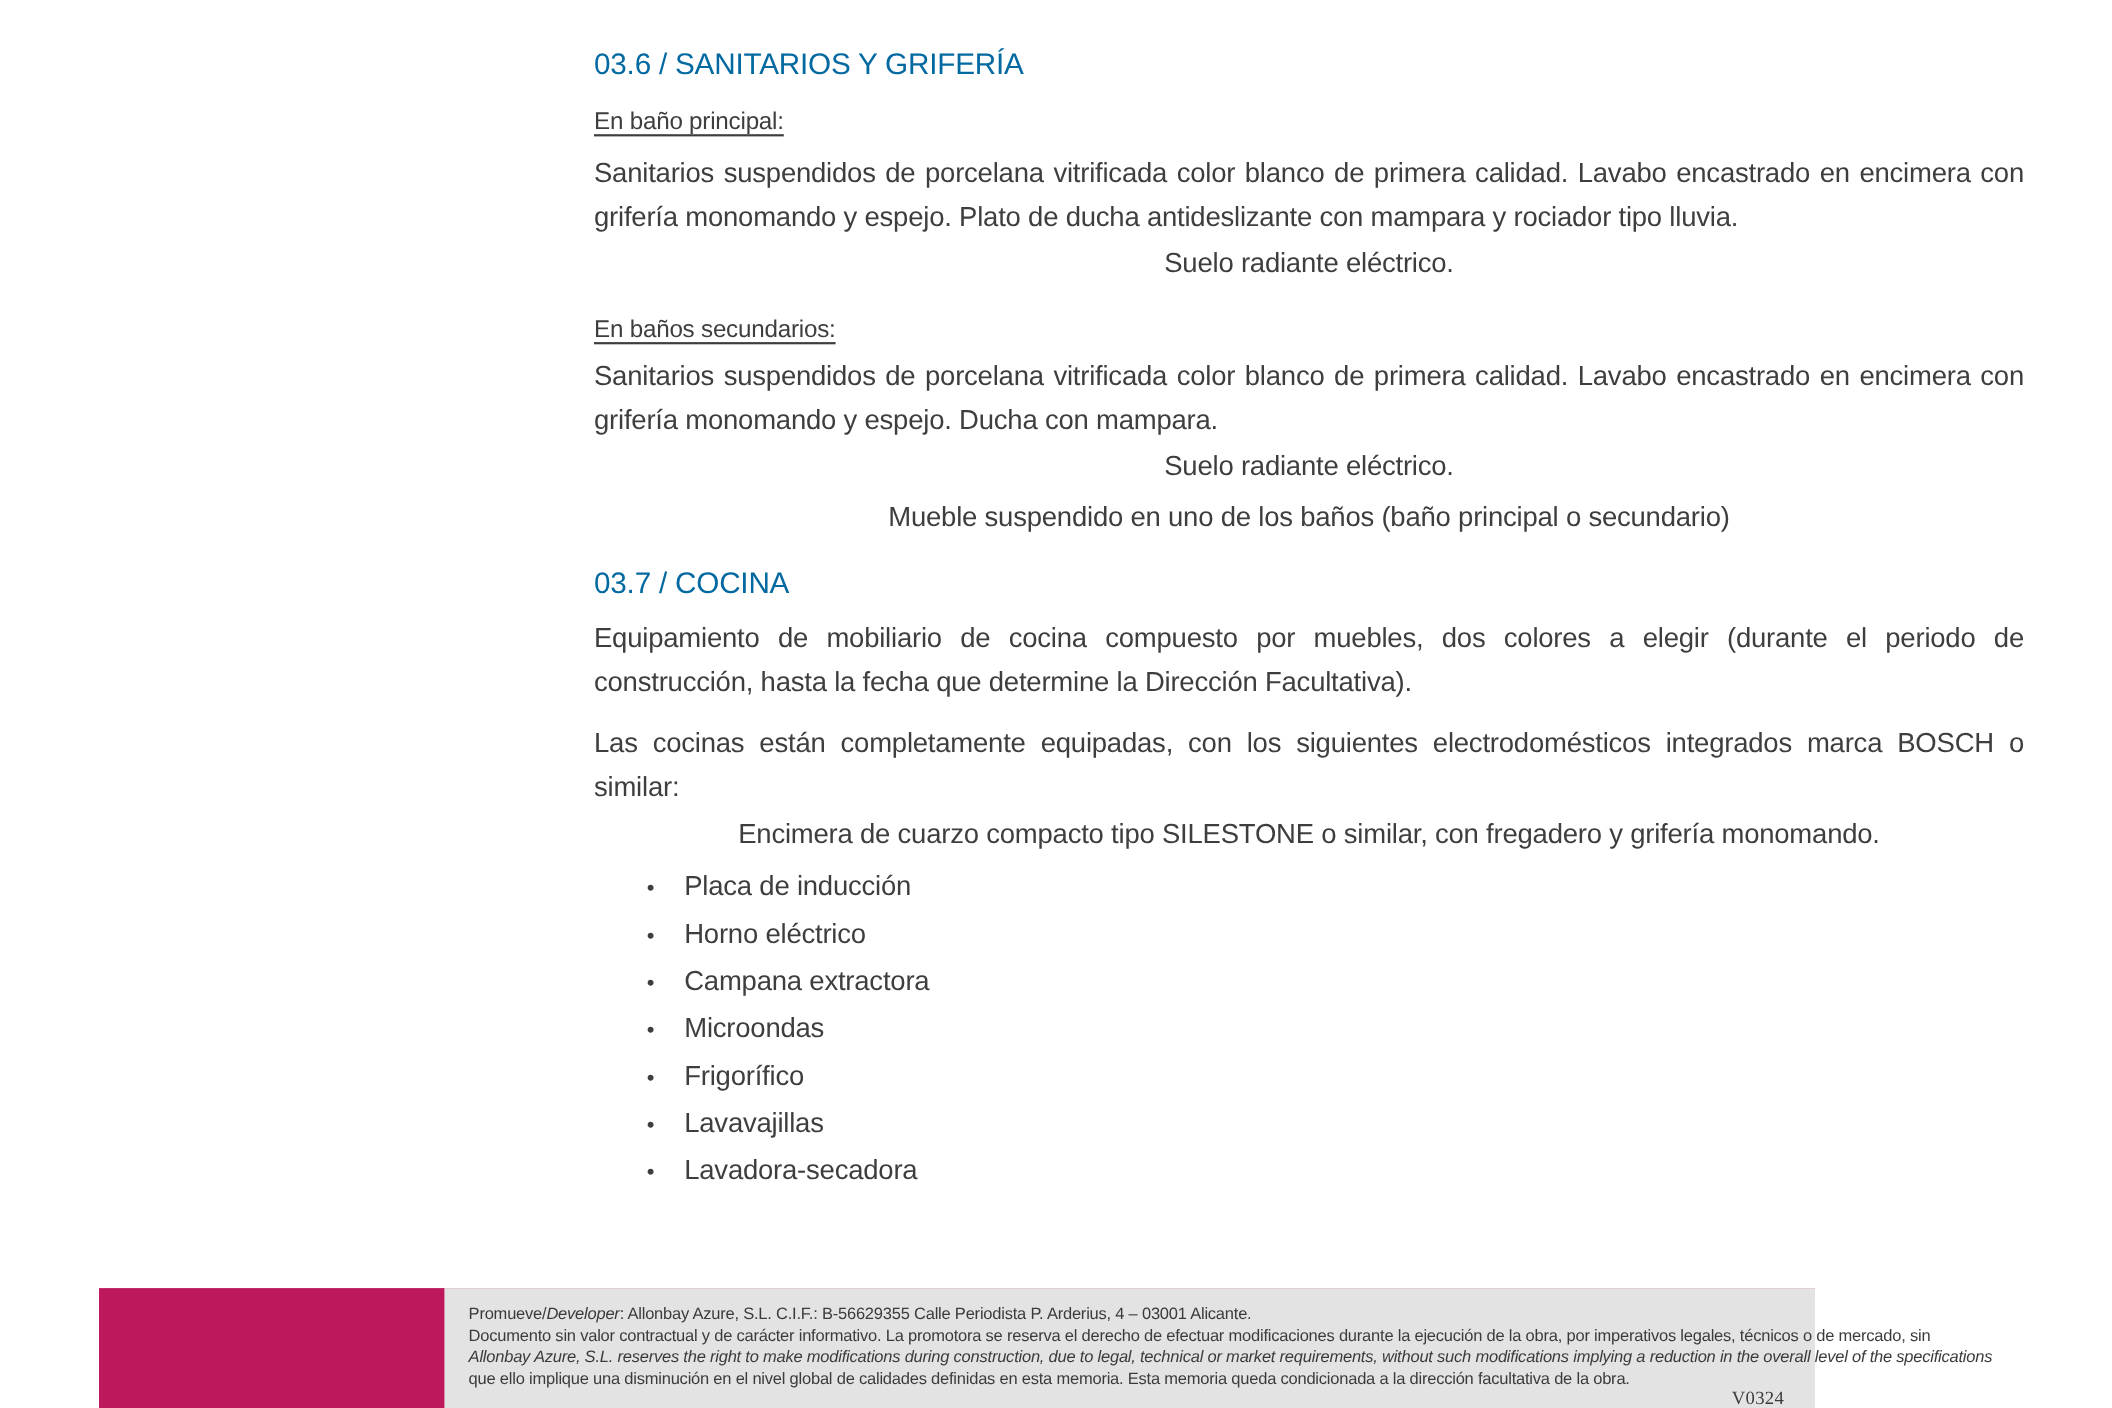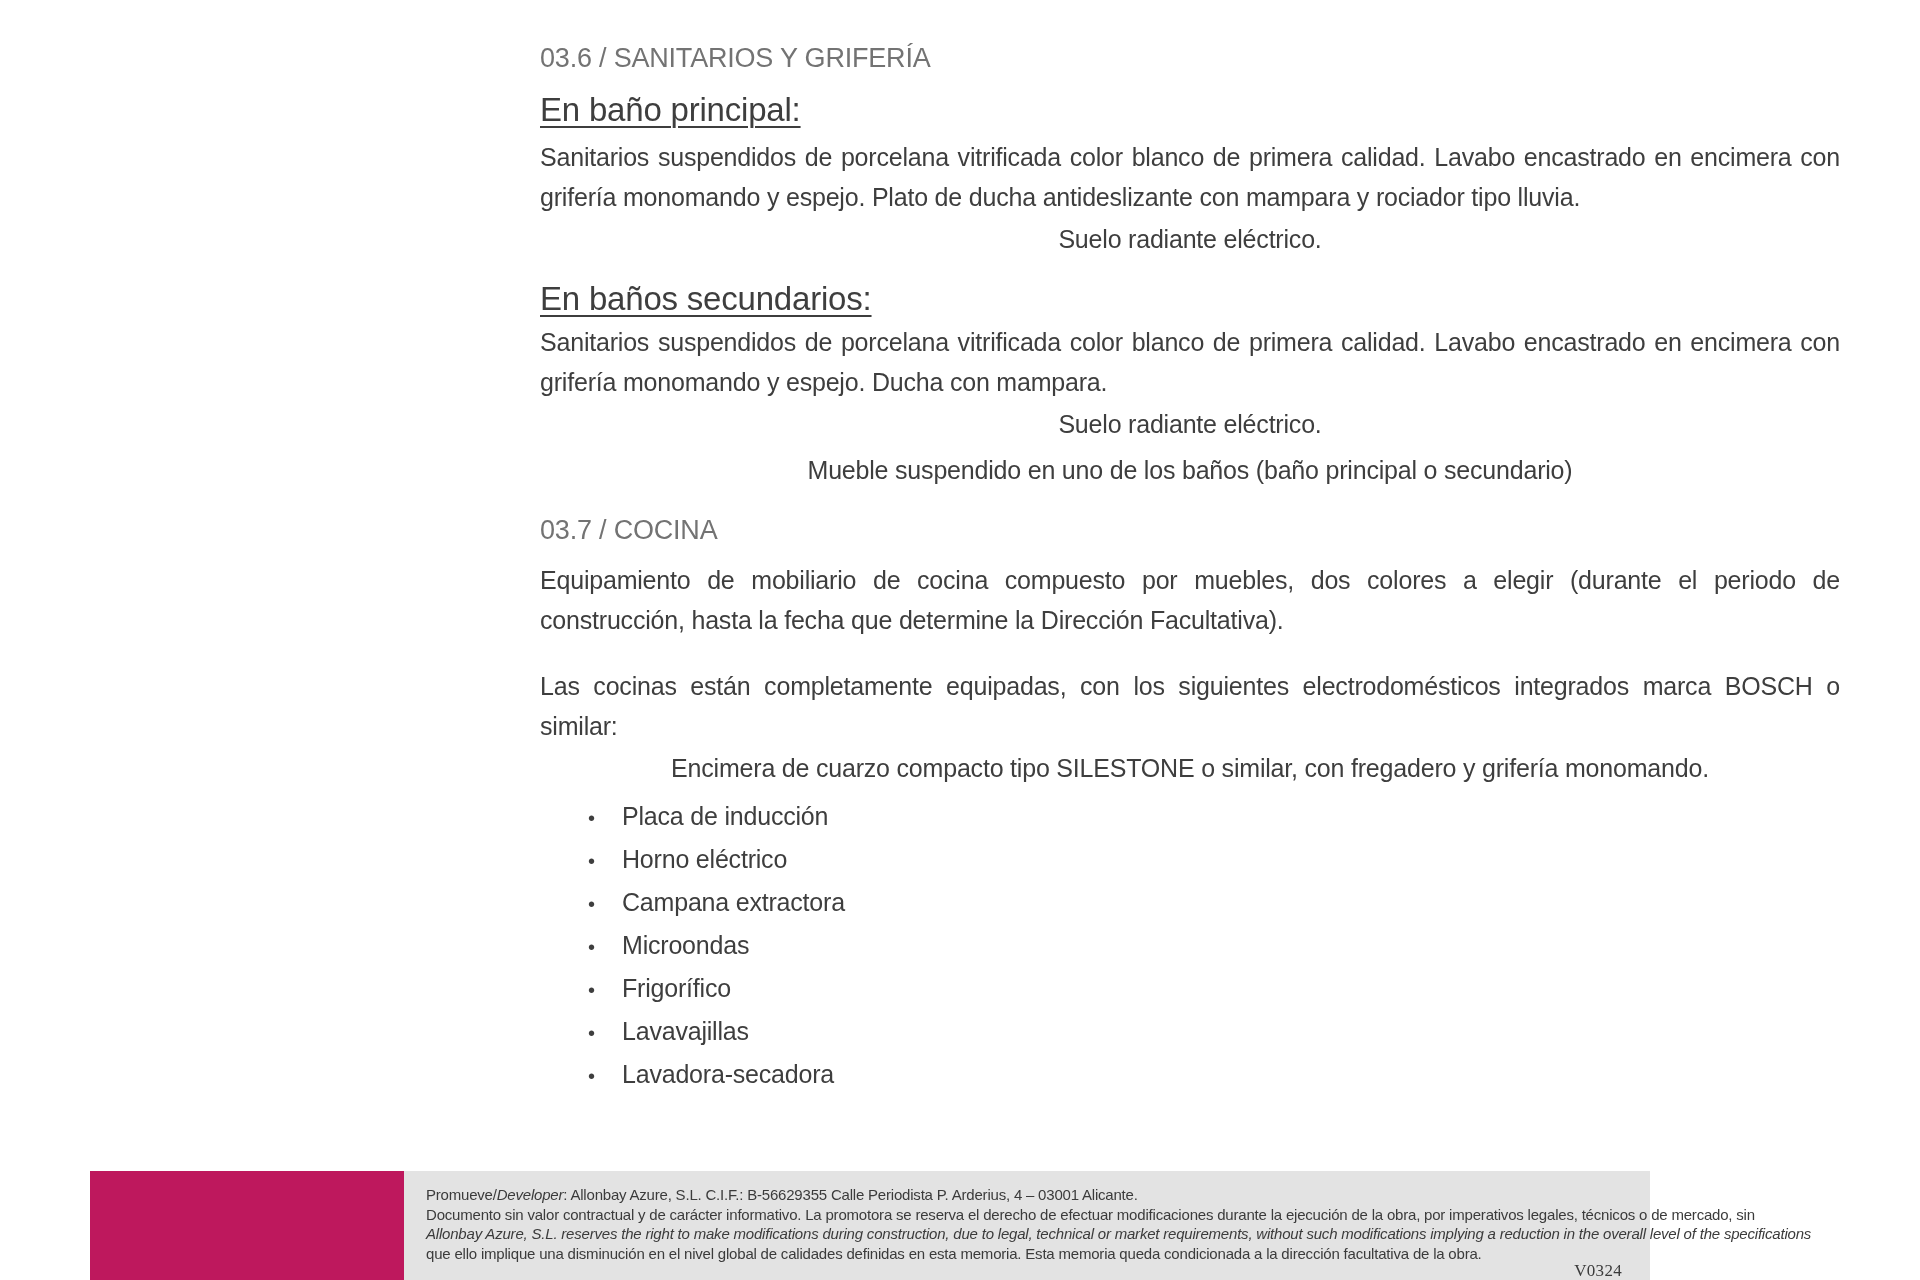--- a/index.html
+++ b/index.html
@@ -16,46 +16,46 @@
     position: absolute;
     left: 540px;
     top: 42px;
     width: 1300px;
     letter-spacing: -0.2px;
   }
 
   h2.section-heading {
     font-size: 27px;
     font-weight: 400;
-    color: #737373;
+    color: #0369a1;
     margin: 0 0 20px 0;
     line-height: 32px;
   }
   h2.second { margin-top: 24px; margin-bottom: 14px; }
 
   .subhead {
-    font-size: 33px;
+    font-size: 22px;
     font-weight: 400;
     line-height: 31px;
     text-decoration: underline;
     text-underline-offset: 5px;
     text-decoration-thickness: 2px;
     margin: 0 0 12px 0;
   }
   .subhead.secundarios { margin-bottom: 8px; }
 
   p.body-par {
     font-size: 25px;
     line-height: 40px;
     text-align: justify;
     margin: 0 0 2px 0;
   }
   p.single { text-align: center; }
   p.mb-sm { margin-bottom: 6px; }
-  p.mb-md { margin-bottom: 26px; }
+  p.mb-md { margin-bottom: 16px; }
   p.mb-lg { margin-bottom: 24px; }
   p.mb-xl { margin-bottom: 28px; }
 
   ul.appliances {
     list-style: none;
     margin-top: -20px;
     padding-left: 48px;
   }
   ul.appliances li {
     font-size: 25px;

